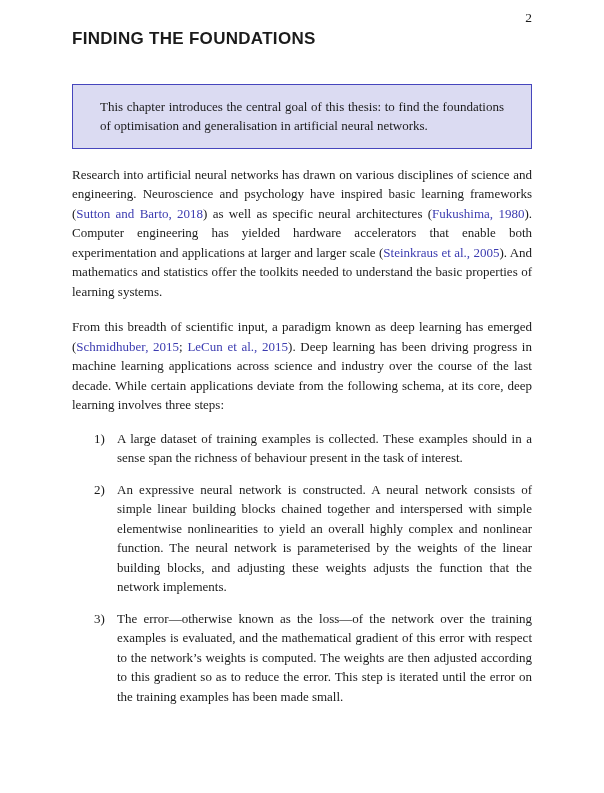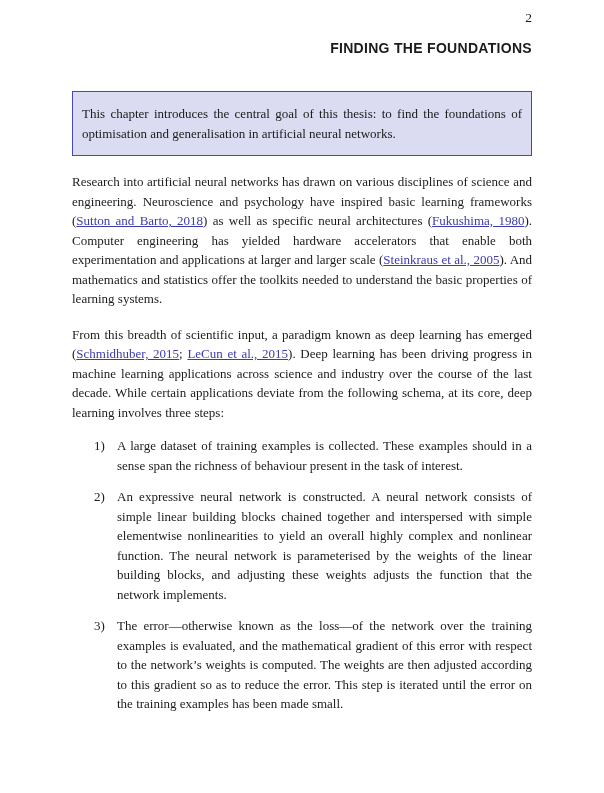--- a/index.html
+++ b/index.html
@@ -13,37 +13,37 @@
   .page{
     width:604px;height:793px;box-sizing:border-box;position:relative;
     background:var(--page-background);color:var(--text-color);
     font-family:"Liberation Serif","DejaVu Serif",serif;
     font-size:13px;line-height:1.5;
     padding:8px 72px 0 72px;overflow:hidden;
   }
   .page-number{position:absolute;top:8px;right:72px;font-size:13.5px;}
   .chapter-heading{text-align:center;margin-top:20px;font-size:14px;word-spacing:5px;}
   .chapter-title{
-    text-align:right;margin-top:30px;
+    text-align:left;margin-top:18px;
     font-family:"Liberation Sans","DejaVu Sans",sans-serif;
-    font-weight:700;font-size:14px;letter-spacing:0.3px;
+    font-weight:700;font-size:17px;letter-spacing:0.3px;
   }
   .abstract-box{
     margin-top:32px;
     background:var(--box-background);
     border:1px solid var(--box-border);
-    padding:12px 9px;
+    padding:12px 27px;
   }
   .abstract-text{text-align:justify;hyphens:auto;}
   .body-par{margin:16px 0 0 0;text-align:justify;hyphens:auto;}
   .num-list{margin-top:14px;}
   .num-item{position:relative;padding-left:45px;margin-top:12px;}
   .num-label{position:absolute;left:22px;top:0;}
   .num-text{text-align:justify;hyphens:auto;}
-  .cite{color:var(--citation);cursor:pointer;text-decoration:underline;}
+  .cite{color:var(--citation);cursor:pointer;}
   .italic{}
 </style>
 </head>
 <body>
 
 <div class="page">
 
   <div class="page-number">2</div>
 
 

